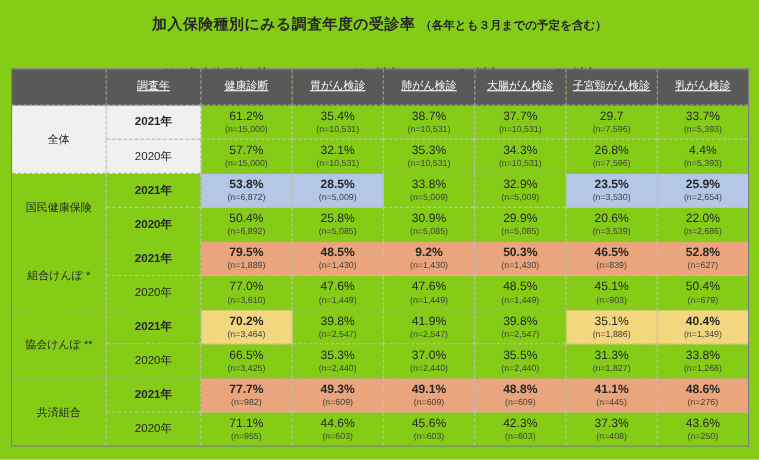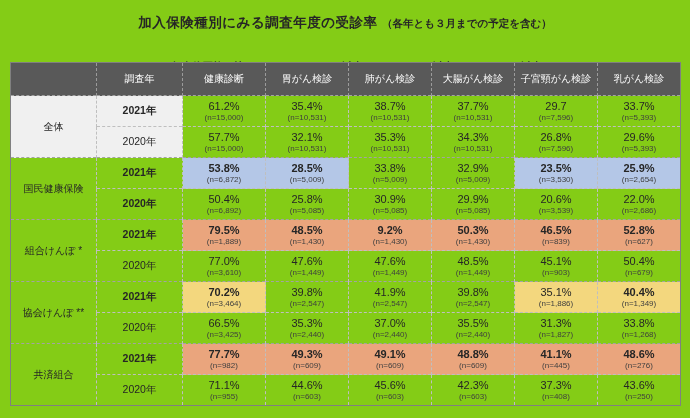--- a/index.html
+++ b/index.html
@@ -19,21 +19,21 @@
 
   table.grid { position:absolute; top:62px; left:10px; width:670px;
                border-collapse:collapse; table-layout:fixed; }
   table.grid col.c-label { width:86px; }
   table.grid col.c-year  { width:86px; }
   table.grid col.c-data  { width:83px; }
 
   table.grid thead th {
     background:#595959; color:#fff; font-size:10px; font-weight:normal;
     height:33px; vertical-align:middle; text-align:center; line-height:1.25;
-    border-left:1px dashed #9b9b9b; padding:0 4px;
+    border-left:1px dashed #9b9b9b; padding:0 4px;text-decoration:underline;
   }
   table.grid thead th:first-child { border-left:none; }
 
   table.grid { border:1.5px solid #808080; }
   table.grid td {
     border-left:1px dashed #bfbfbf; border-top:1px dashed #bfbfbf;
     text-align:center; vertical-align:middle; height:31px; padding:1px 2px;
   }
   table.grid tbody tr.group-first td { border-top:1px dashed #a3a3a3; }
   table.grid td.row-label { font-size:10px; border-left:none;margin-left:48px; }
@@ -139,21 +139,21 @@
           </td>
           <td>
             <span class="cell-value">34.3%</span>
             <span class="cell-n">(n=10,531)</span>
           </td>
           <td>
             <span class="cell-value">26.8%</span>
             <span class="cell-n">(n=7,596)</span>
           </td>
           <td>
-            <span class="cell-value">29.6%</span>
+            <span class="cell-value">4.4%</span>
             <span class="cell-n">(n=5,393)</span>
           </td>
         </tr>
         <tr class="group-first">
           <td class="row-label" rowspan="2">国民健康保険</td>
           <td class="year-cell bold">2021年</td>
           <td style="background: rgb(180, 199, 231); text-align: center;">
             <span class="cell-value bold">53.8%</span>
             <span class="cell-n">(n=6,872)</span>
           </td>

